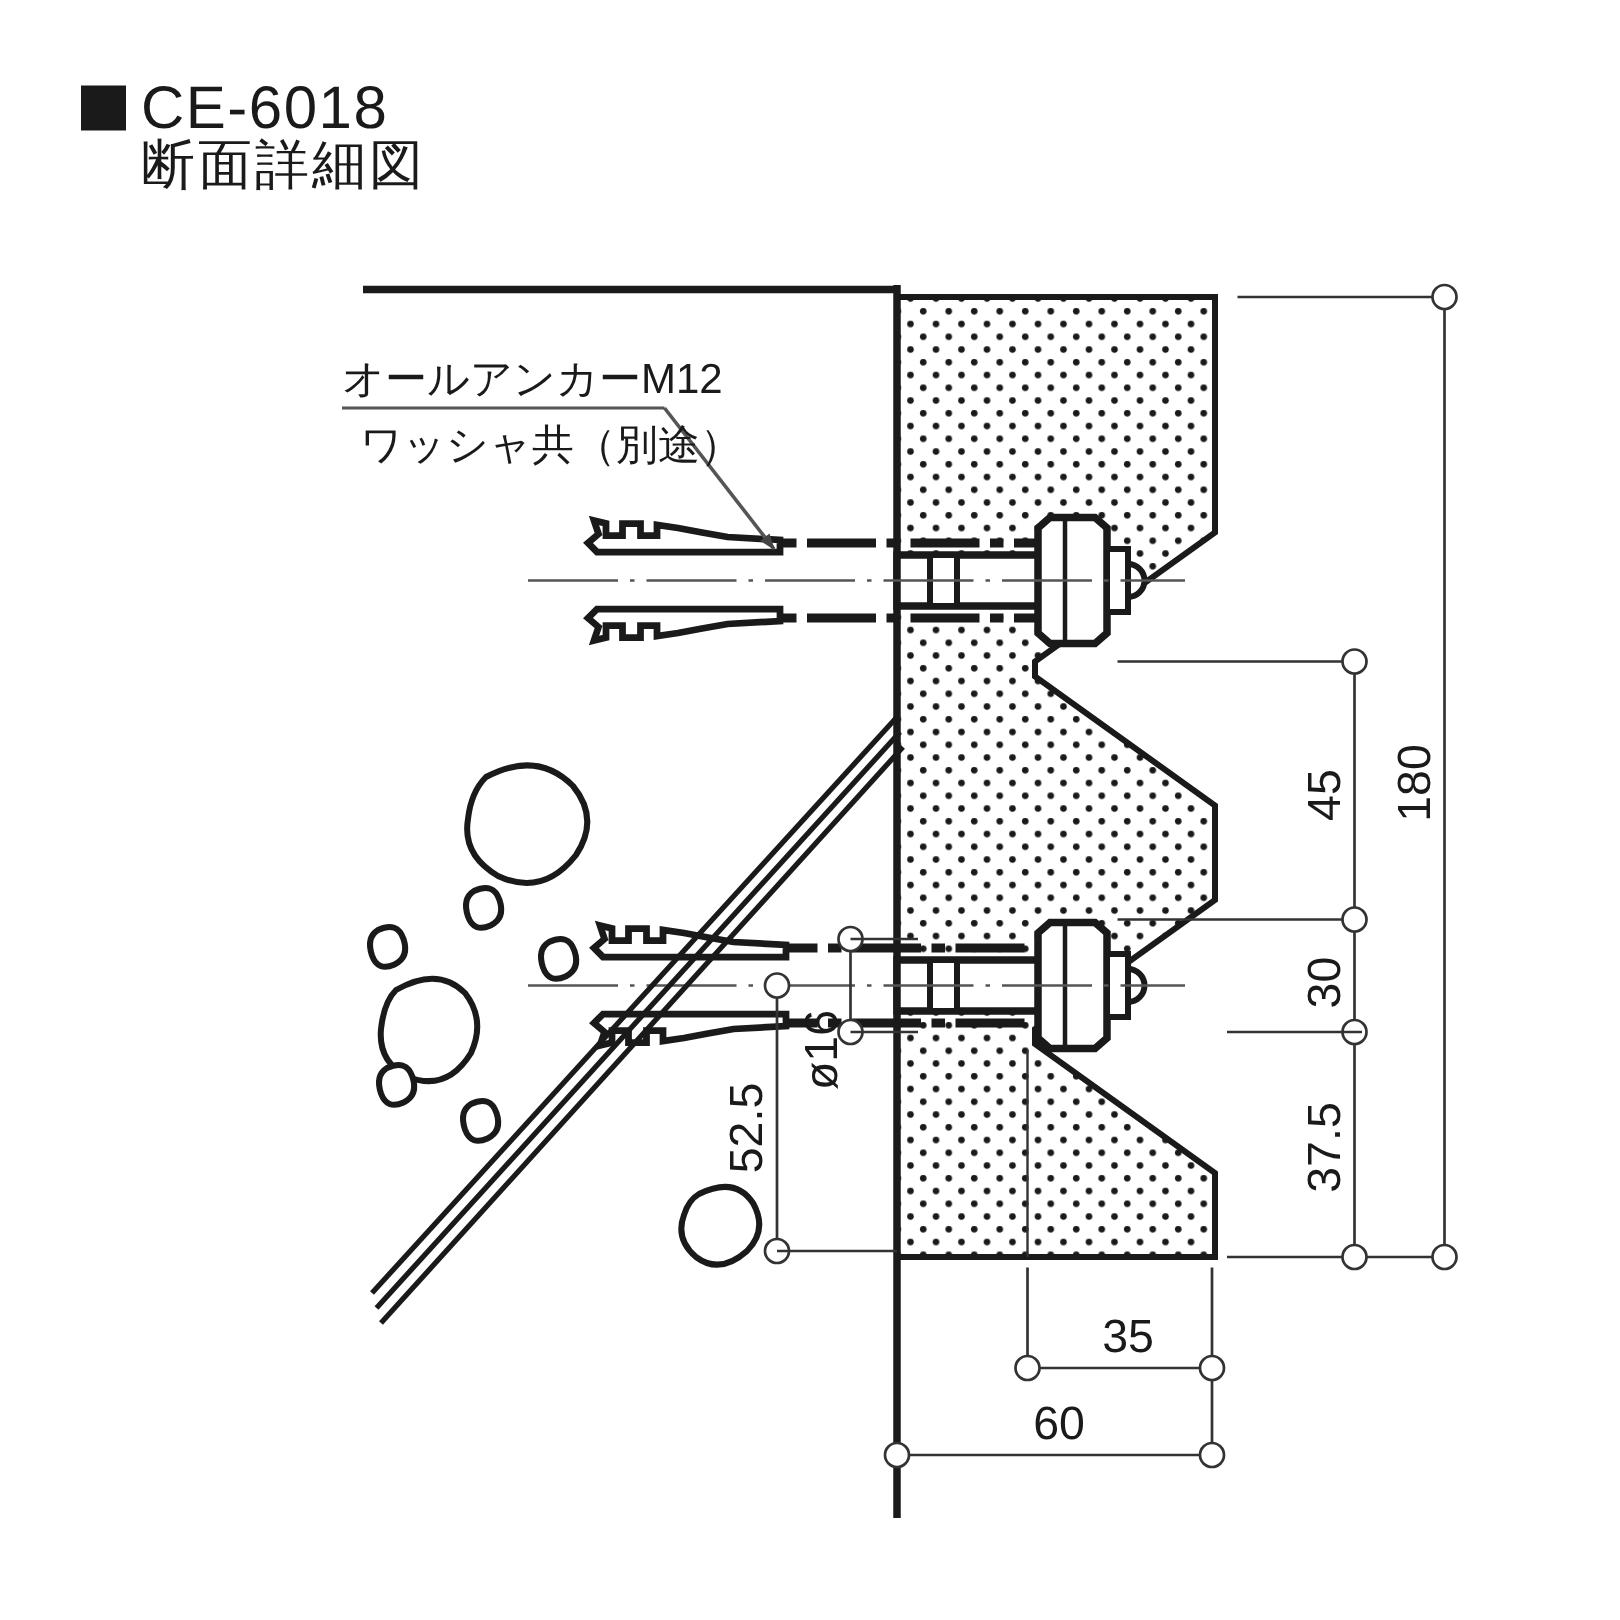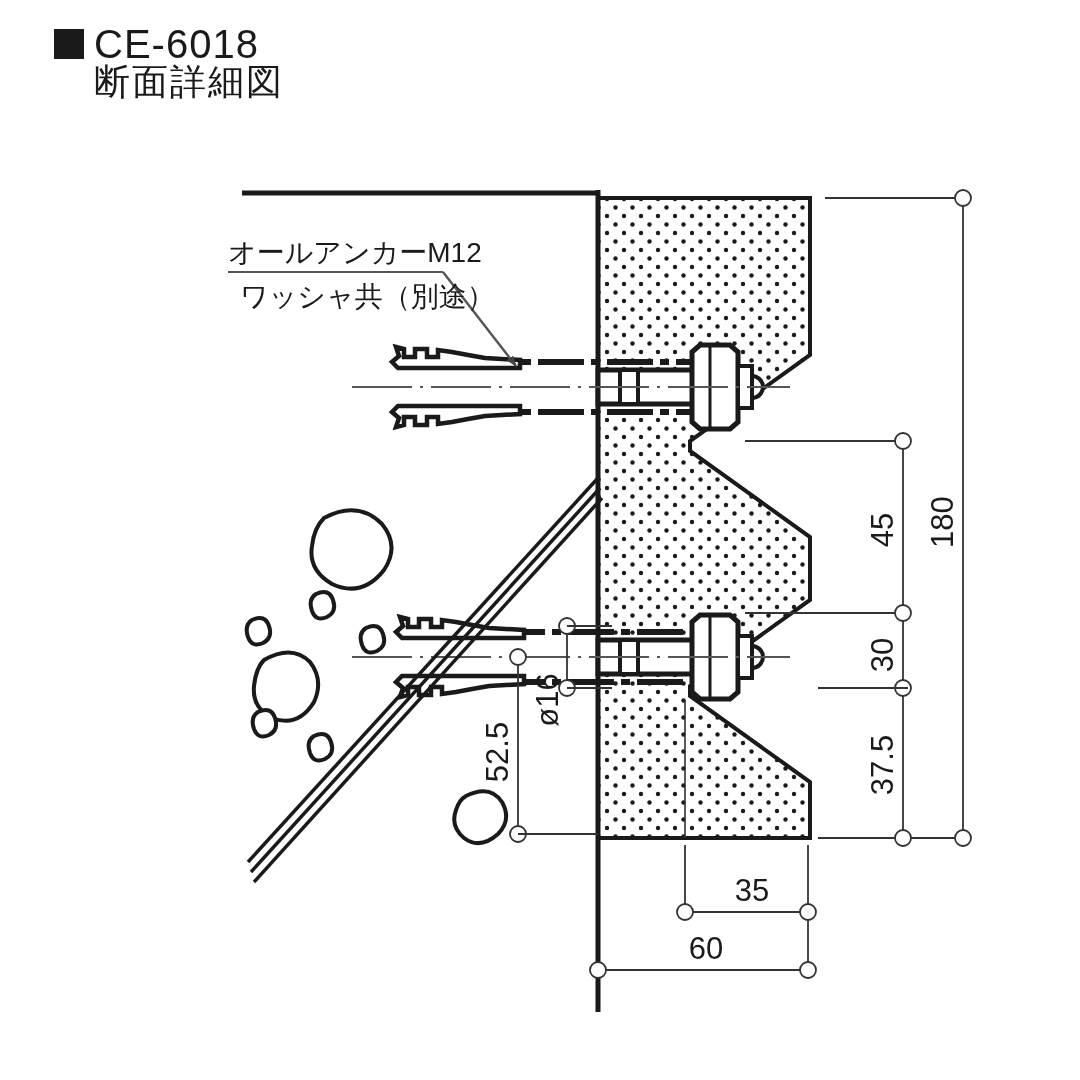--- a/index.html
+++ b/index.html
@@ -16,21 +16,21 @@
   }
   #root {
     position: relative;
     width: 1080px;
     height: 1080px;
     background: #ffffff;
   }
   .title-block {
     position: absolute;
     left: 54px;
-    top: 24px;
+    top: 52px;
     width: 600px;
   }
   .title-row {
     display: flex;
     align-items: center;
     gap: 10px;
   }
   .title-marker {
     width: 30px;
     height: 30px;

